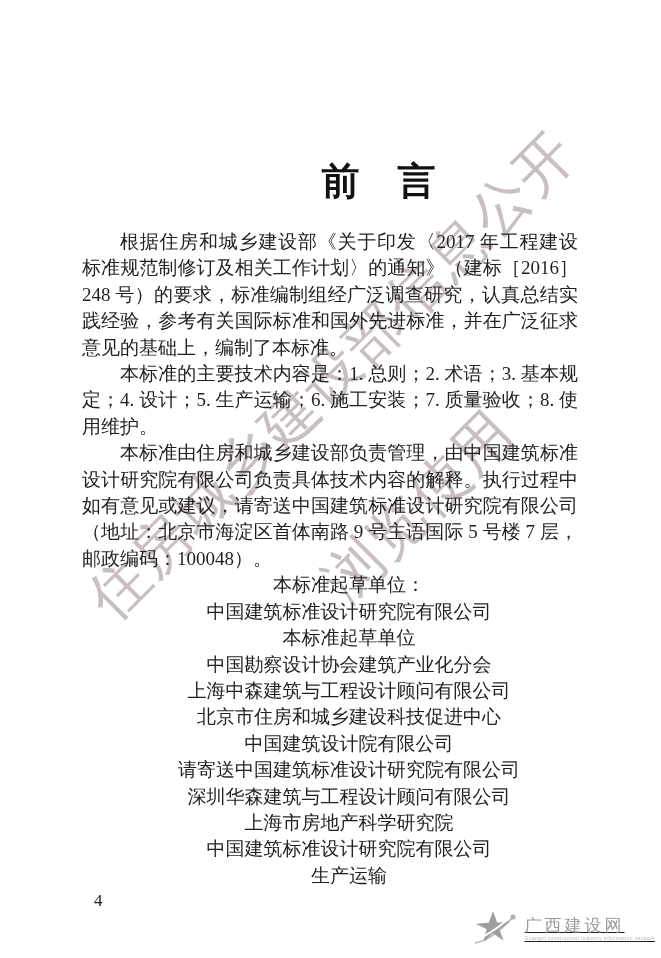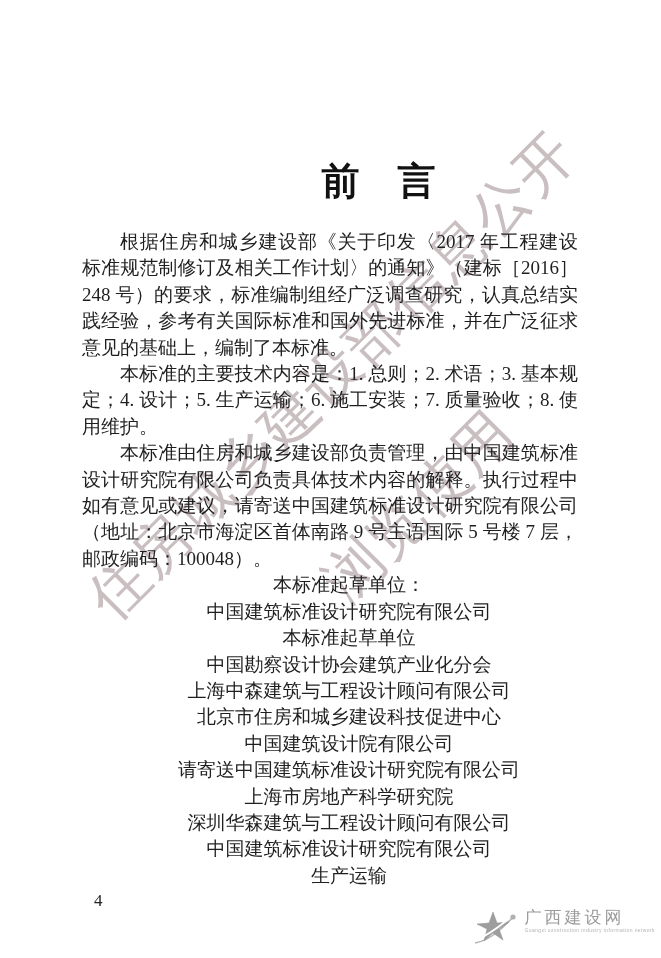--- a/index.html
+++ b/index.html
@@ -51,21 +51,21 @@
   .page-number{
     position:absolute;z-index:1;
     left:94px;top:891px;
     font-size:17px;color:#222;
   }
 
   
   .site-logo{
     position:absolute;z-index:1;
     right:6px;bottom:8px;
-    display:flex;gap:7px;
+    display:flex;align-items:center;gap:7px;text-decoration:underline;
   }
   .logo-text{display:flex;flex-direction:column;align-items:flex-start;}
   .logo-name{
     font-size:17px;letter-spacing:3px;color:#9b9b9b;line-height:19px;
     font-family:"Liberation Serif","DejaVu Serif",serif;
   }
   .logo-tagline{
     font-size:5px;letter-spacing:.4px;color:#b3b3b3;line-height:7px;
     font-family:"Liberation Sans","DejaVu Sans",sans-serif;
   }
@@ -85,22 +85,22 @@
     <p>本标准的主要技术内容是：1. 总则；2. 术语；3. 基本规定；4. 设计；5. 生产运输；6. 施工安装；7. 质量验收；8. 使用维护。</p>
     <p>本标准由住房和城乡建设部负责管理，由中国建筑标准设计研究院有限公司负责具体技术内容的解释。执行过程中如有意见或建议，请寄送中国建筑标准设计研究院有限公司（地址：北京市海淀区首体南路 9 号主语国际 5 号楼 7 层，邮政编码：100048）。</p>
     <p class="org">本标准起草单位：</p>
     <p class="org">中国建筑标准设计研究院有限公司</p>
     <p class="org">本标准起草单位</p>
     <p class="org">中国勘察设计协会建筑产业化分会</p>
     <p class="org">上海中森建筑与工程设计顾问有限公司</p>
     <p class="org">北京市住房和城乡建设科技促进中心</p>
     <p class="org">中国建筑设计院有限公司</p>
     <p class="org">请寄送中国建筑标准设计研究院有限公司</p>
+    <p class="org">深圳华森建筑与工程设计顾问有限公司</p>
     <p class="org">上海市房地产科学研究院</p>
-    <p class="org">深圳华森建筑与工程设计顾问有限公司</p>
     <p class="org">中国建筑标准设计研究院有限公司</p>
     <p class="org">生产运输</p>
   </div>
 
   <div class="page-number">4</div>
 
   <div class="site-logo">
     <span style="display:inline-block;line-height:0;">
       <svg width="46" height="42" viewBox="0 0 46 42">
 

